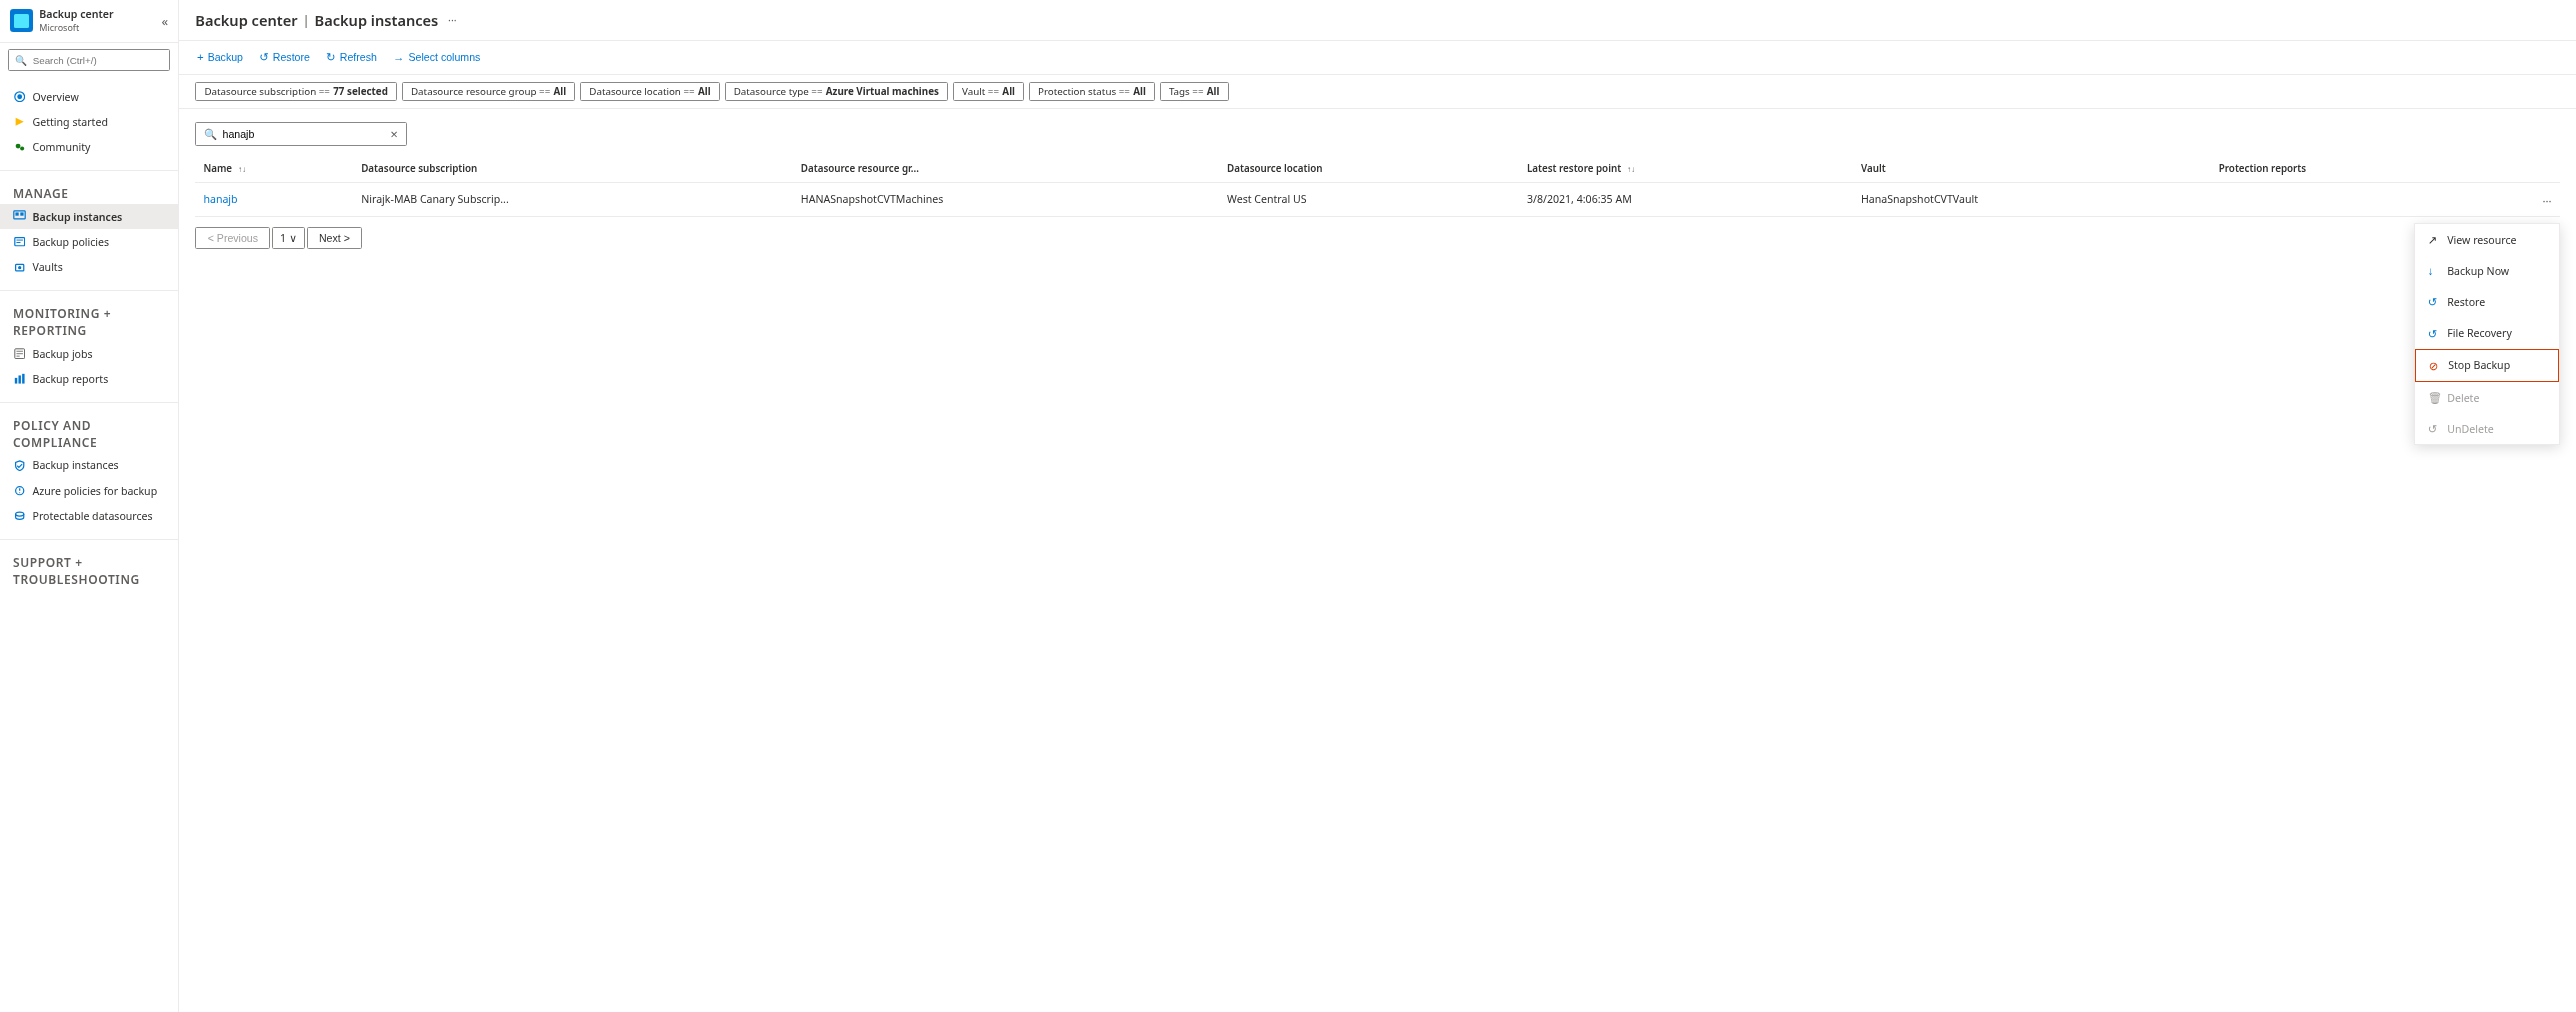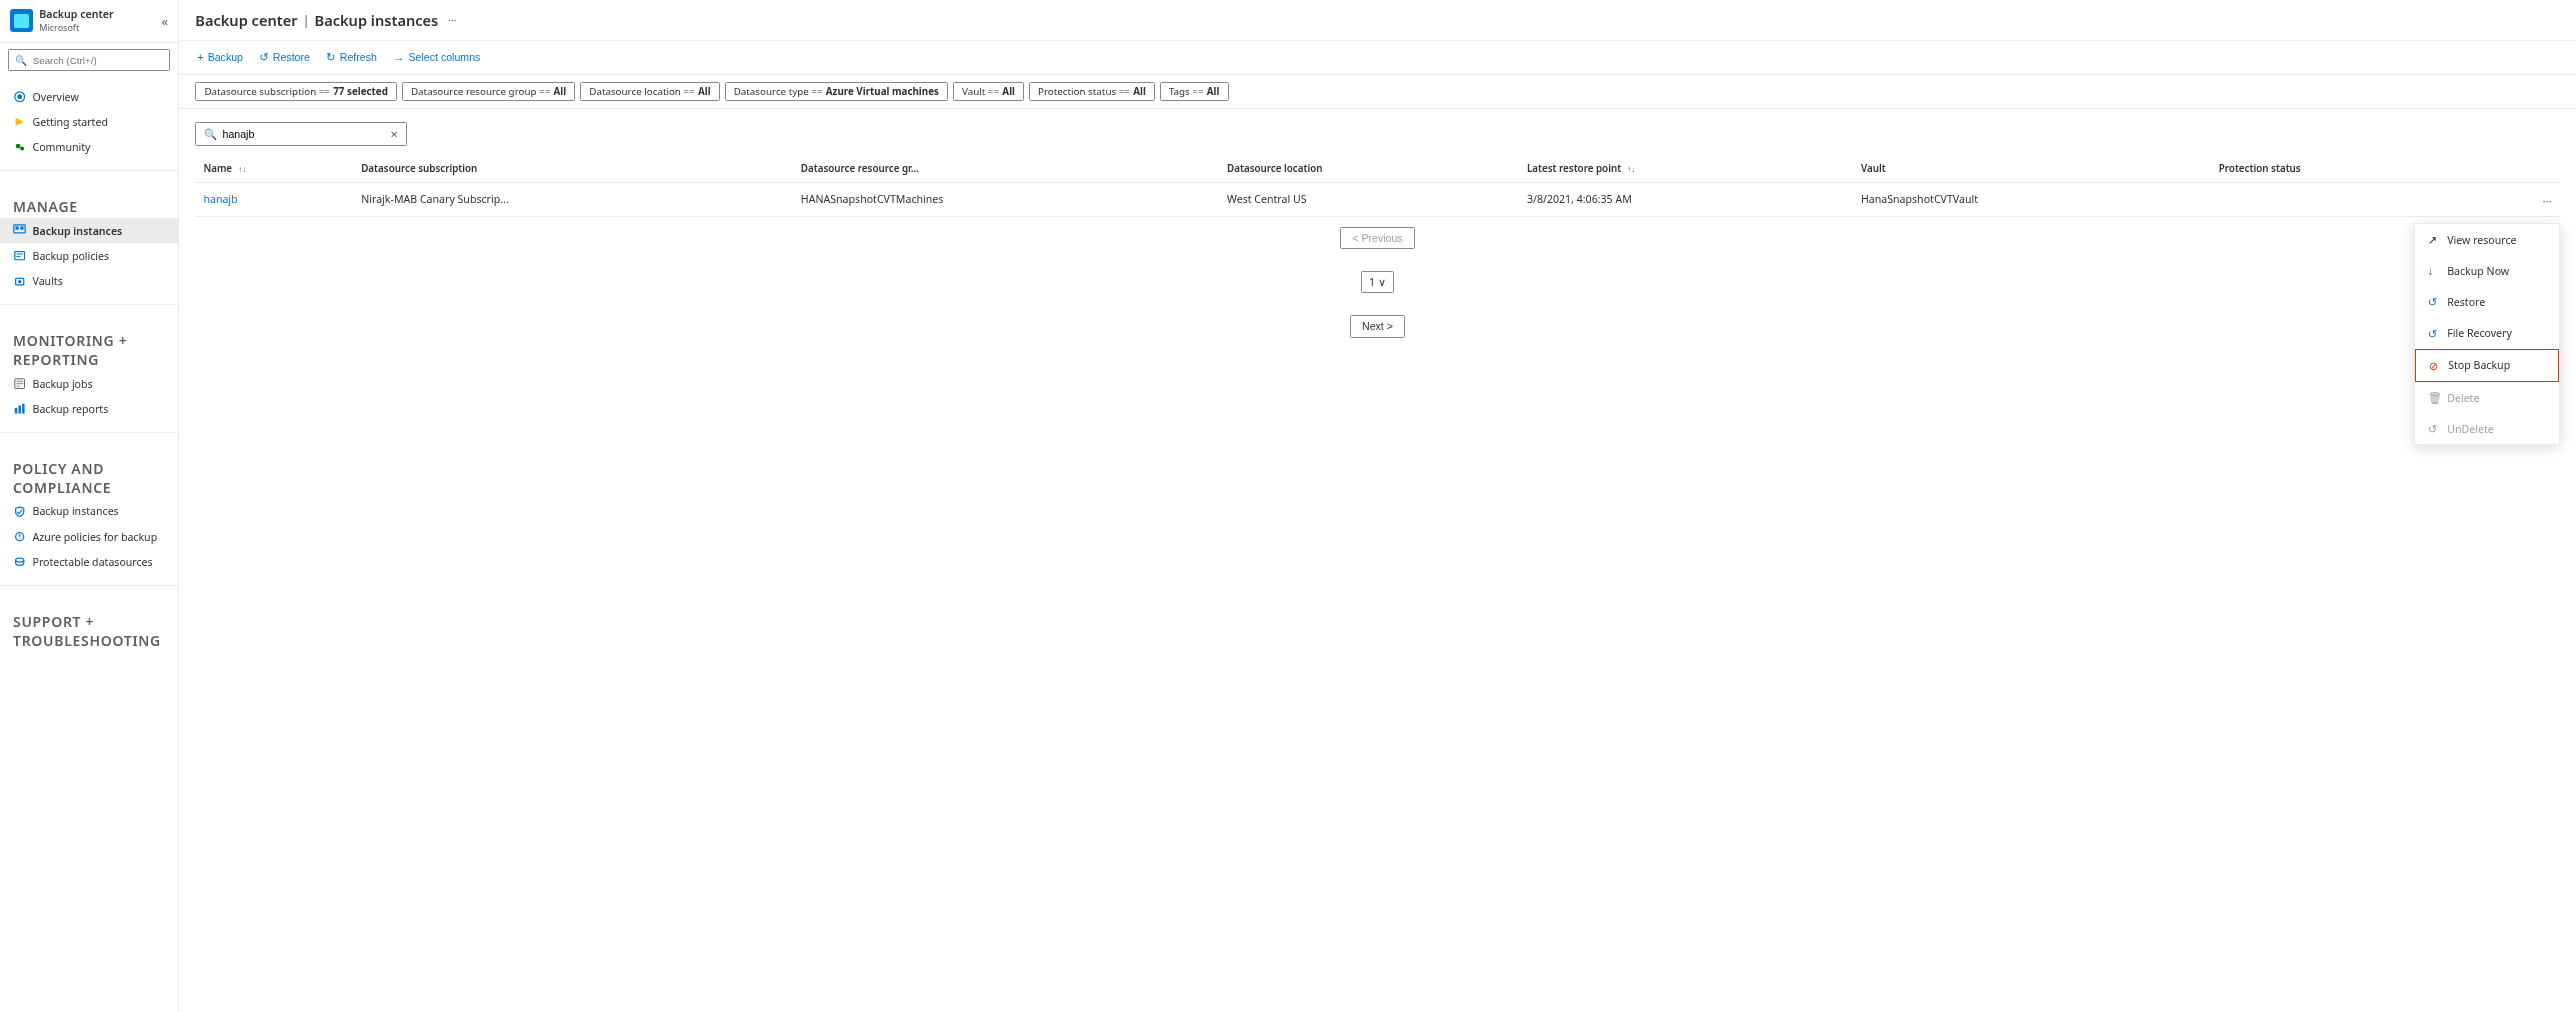--- a/index.html
+++ b/index.html
@@ -12,21 +12,21 @@
     .sidebar-logo-inner { width: 14.6px; height: 14.6px; background: #50e6ff; border-radius: 1.6px; }
     .sidebar-title { font-size: 10.6px; font-weight: 600; color: #323130; line-height: 1.2; }
     .sidebar-subtitle { font-size: 9px; color: #605e5c; }
     .sidebar-collapse { margin-left: auto; cursor: pointer; color: #605e5c; font-size: 13px; }
 
     .search-box { margin: 6.5px 8.1px; display: flex; align-items: center; border: 0.8px solid #8a8886; border-radius: 1.6px; padding: 3.3px 6.5px; gap: 4.9px; }
     .search-box input { border: none; outline: none; font-size: 9.8px; width: 100%; color: #323130; }
     .search-icon-sm { color: #605e5c; font-size: 9.8px; }
 
     .nav-section { padding: 6.5px 0; }
-    .nav-section-label { font-size: 14px; font-weight: 600; color: #605e5c; padding: 4.9px 13px 1.6px; text-transform: uppercase; letter-spacing: 0.05em; margin-top: 12px; }
+    .nav-section-label { font-size: 12px; font-weight: 600; color: #605e5c; padding: 4.9px 13px 1.6px; text-transform: uppercase; letter-spacing: 0.05em; }
     .nav-item { display: flex; align-items: center; padding: 5.7px 13px; gap: 6.5px; cursor: pointer; color: #323130; font-size: 10.6px; }
     .nav-item.active { background: #edebe9; font-weight: 600; }
     .nav-icon { width: 13px; height: 13px; display: flex; align-items: center; justify-content: center; flex-shrink: 0; }
     .divider { height: 0.8px; background: #edebe9; margin: 3.3px 0; }
 
     
     .main { flex: 1; display: flex; flex-direction: column; overflow: hidden; }
     .main-header { padding: 9.8px 16.3px 6.5px; border-bottom: 0.8px solid #edebe9; }
     .breadcrumb { display: flex; align-items: center; gap: 4.9px; margin-bottom: 3.3px; }
     .breadcrumb-text { font-size: 14.6px; font-weight: 600; color: #323130; }
@@ -49,21 +49,21 @@
 
     .count-text { font-size: 10.6px; color: #323130; margin-bottom: 8.1px; }
 
     .data-table { width: 100%; border-collapse: collapse; }
     .data-table th { text-align: left; padding: 6.5px 8.1px; font-size: 9.8px; font-weight: 600; color: #323130; border-bottom: 1.6px solid #edebe9; background: #fff; white-space: nowrap; }
     .data-table th .sort-icon { margin-left: 3.3px; color: #605e5c; font-size: 8.1px; }
     .data-table td { padding: 8.1px 8.1px; font-size: 10.6px; color: #323130; border-bottom: 0.8px solid #edebe9; }
     .data-link { color: #0078d4; cursor: pointer; text-decoration: none; }
     .row-actions { color: #605e5c; cursor: pointer; font-size: 11.4px; }
 
-    .pagination { display: flex; align-items: center; gap: 22px; margin-top: 9.8px; flex-direction: column; }
+    .pagination { display: flex; align-items: center; gap: 2px; margin-top: 9.8px; }
     .page-btn { padding: 4.1px 11.4px; border: 0.8px solid #8a8886; background: #fff; cursor: pointer; font-size: 10.6px; color: #323130; border-radius: 1.6px; }
     .page-btn.disabled { color: #a19f9d; cursor: default; }
     .page-select { display: flex; align-items: center; border: 0.8px solid #8a8886; border-radius: 1.6px; padding: 3.3px 6.5px; gap: 3.3px; background: #fff; cursor: pointer; }
 
     
     .context-menu { position: absolute; right: 16.3px; top: 114px; background: #fff; border: 0.8px solid #edebe9; box-shadow: 0 3.3px 13px rgba(0,0,0,0.15); min-width: 146px; z-index: 100; }
     .ctx-item { display: flex; align-items: center; gap: 6.5px; padding: 8.1px 13px; font-size: 10.6px; cursor: pointer; color: #323130; }
     .ctx-item.disabled { color: #a19f9d; cursor: default; }
     .ctx-item.highlighted { border: 1.6px solid #d83b01; background: #fff; }
     .ctx-icon { font-size: 11.4px; color: #323130; width: 13px; }
@@ -311,21 +311,21 @@
             <span>Datasource location</span>
           </th>
           <th>
             <span>Latest restore point</span>
             <span class="sort-icon">↑↓</span>
           </th>
           <th>
             <span>Vault</span>
           </th>
           <th>
-            <span>Protection status</span>
+            <span>Protection reports</span>
           </th>
         </tr>
       </thead>
       <tbody>
         <tr>
           <td>
             <a class="data-link">hanajb</a>
           </td>
           <td>Nirajk-MAB Canary Subscrip...</td>
           <td>HANASnapshotCVTMachines</td>

